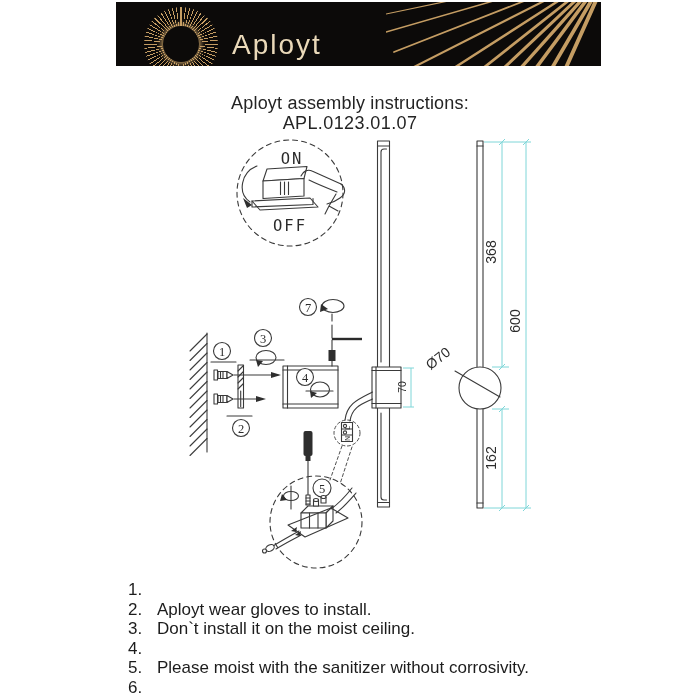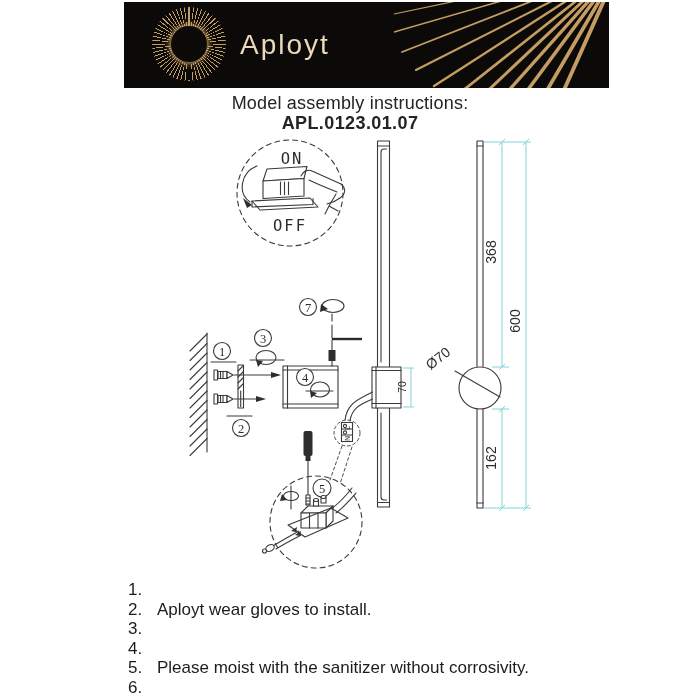--- a/index.html
+++ b/index.html
@@ -1,33 +1,33 @@
 <!DOCTYPE html>
 <html><head>
 <meta charset="utf-8">
 <style>
   html,body{margin:0;padding:0;background:#ffffff;}
   .page{position:relative;width:700px;height:700px;background:#ffffff;overflow:hidden;
         font-family:"Liberation Sans",sans-serif;color:#1f1f1f;}
 
   
-  .banner{position:absolute;left:124px;top:2px;width:485px;height:86px;background:#0c0a09;overflow:hidden;}
+  .banner{position:absolute;left:116px;top:2px;width:485px;height:64px;background:#0c0a09;overflow:hidden;}
   .sunburst{position:absolute;left:28px;top:5px;width:74px;height:74px;border-radius:50%;
             background:repeating-conic-gradient(#c59d63 0deg 1.6deg,transparent 1.6deg 6.4deg);}
   .sunburst::after{content:'';position:absolute;inset:19px;border-radius:50%;background:#0c0a09;
             box-shadow:0 0 5px 2px rgba(205,165,105,.85);}
   .brand-name{position:absolute;left:116px;top:0;height:86px;line-height:86px;
             font-size:28px;font-weight:400;letter-spacing:2px;color:#ead9b9;}
   .rays{position:absolute;right:0;top:0;}
 
   
   .title{position:absolute;left:0;top:93px;width:700px;text-align:center;
          font-size:18px;font-weight:500;letter-spacing:.2px;color:#242424;}
   .model{position:absolute;left:0;top:113px;width:700px;text-align:center;
-         font-size:18px;font-weight:700;letter-spacing:.4px;color:#242424;}
+         font-size:18px;font-weight:400;letter-spacing:.4px;color:#242424;}
 
   
   .diagram{position:absolute;left:150px;top:130px;}
   .ln{stroke:#3a3a3a;fill:none;stroke-width:1.1;stroke-linecap:round;stroke-linejoin:round;}
   .thk{stroke:#2a2a2a;stroke-width:2.4;}
   .fw{fill:#ffffff;}
   .dash{stroke-dasharray:5 4;}
   .dash2{stroke-dasharray:3 2.6;stroke-width:.9;}
   .cyan{stroke:#7fd6d8;fill:none;stroke-width:1;}
   .blk{fill:#2e2e2e;stroke:none;}
@@ -61,21 +61,21 @@
         <line x1="225" y1="-35" x2="62" y2="94" stroke-width="2.7"></line>
         <line x1="225" y1="-35" x2="85" y2="97" stroke-width="3.0"></line>
         <line x1="225" y1="-35" x2="108" y2="96" stroke-width="3.3"></line>
         <line x1="225" y1="-35" x2="130" y2="93" stroke-width="3.5"></line>
         <line x1="225" y1="-35" x2="152" y2="90" stroke-width="3.7"></line>
         <line x1="225" y1="-35" x2="170" y2="88" stroke-width="3.9"></line>
       </g>
     </svg>
   </div>
 
-  <div class="title">Model assembly instructions:</div>
+  <div class="title">Aployt assembly instructions:</div>
   <div class="model">APL.0123.01.07</div>
 
   <svg class="diagram" width="420" height="460" viewBox="150 130 420 460">
 
     <g>
       <circle class="ln dash" cx="290" cy="193" r="53"></circle>
       <text class="onoff" x="292" y="164">ON</text>
       <text class="onoff" x="290" y="231">OFF</text>
 
       <g>
@@ -311,20 +311,21 @@
   <div class="instructions">
     <div class="instr-row">
       <span class="num">1.</span>
     </div>
     <div class="instr-row">
       <span class="num">2.</span>
       <span class="txt">Aployt wear gloves to install.</span>
     </div>
     <div class="instr-row">
       <span class="num">3.</span>
+      <span class="txt">Don`t install it on the moist ceiling.</span>
     </div>
     <div class="instr-row">
       <span class="num">4.</span>
     </div>
     <div class="instr-row">
       <span class="num">5.</span>
       <span class="txt">Please moist with the sanitizer without corrosivity.</span>
     </div>
     <div class="instr-row">
       <span class="num">6.</span>

